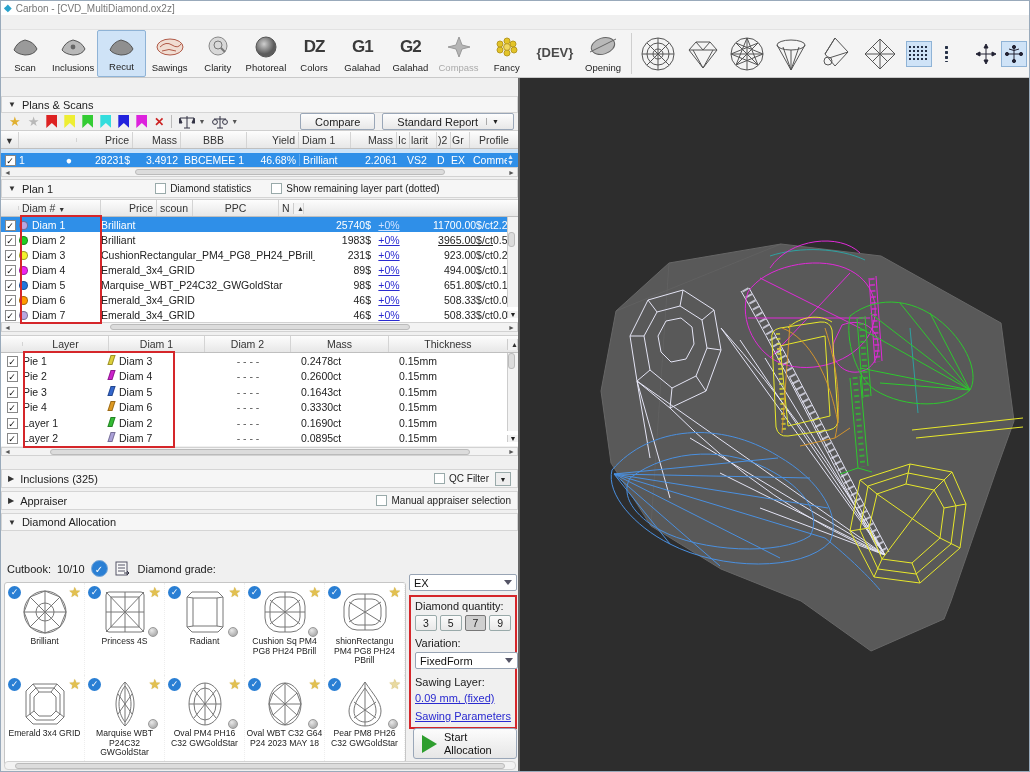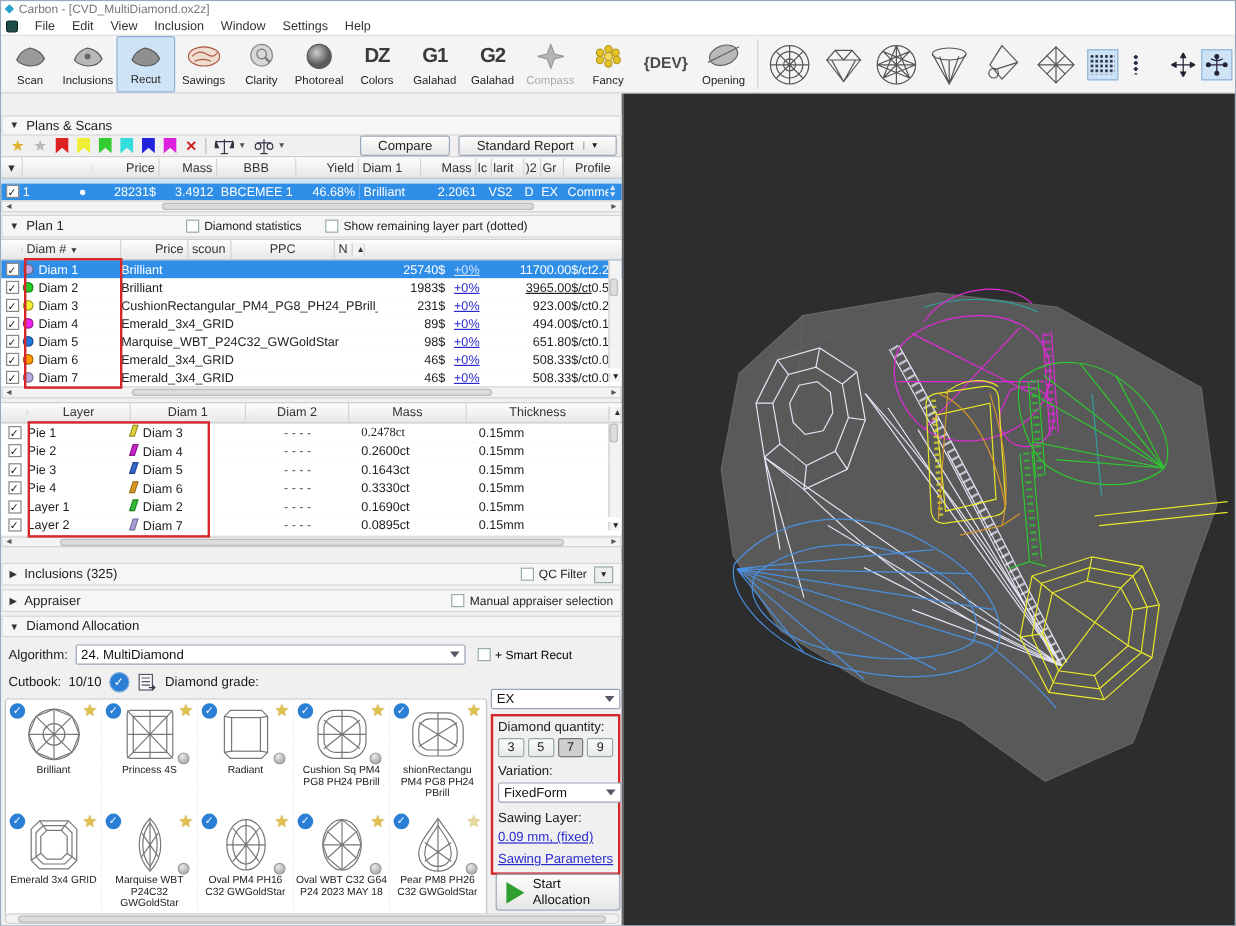--- a/index.html
+++ b/index.html
@@ -77,30 +77,20 @@
 </head>
 <body>
 
 <div id="window">
 
   <div class="titlebar">
     <span class="appdiamond">◆</span>
     <span>Carbon - [CVD_MultiDiamond.ox2z]</span>
   </div>
 
-  <div class="menubar">
-    <span class="menu-appicon"></span>
-    <span>File</span>
-    <span>Edit</span>
-    <span>View</span>
-    <span>Inclusion</span>
-    <span>Window</span>
-    <span>Settings</span>
-    <span>Help</span>
-  </div>
 
   <div class="toolbar">
     <div class="tbtn">
       <span class="ticon">
           <svg width="30" height="22">
             <path d="M4 14 Q7 6 15 4 Q24 6 27 13 Q24 19 15 19 Q7 18 4 14Z" fill="#9a9a9a" stroke="#555"></path>
           </svg>
         </span>
       <span>Scan</span>
     </div>
@@ -472,21 +462,21 @@
       <span style="width:86px;text-align:center;">Diam 2</span>
       <span style="width:98px;text-align:center;">Mass</span>
       <span style="flex:1;text-align:center;border-right:none;">Thickness</span>
       <span style="width:11px;font-size:7px;text-align:center;background:#f3f3f3;border-left:1px solid #ccc;">▲</span>
     </div>
     <div class="row" style="top:275px;height:15.5px;">
       <span style="width:22px;text-align:center;"><span class="cb">✓</span></span>
       <span style="width:86px;">Pie 1</span>
       <span style="width:96px;"><i class="pen" style="background:#ddcf3a;"></i><span>Diam 3</span></span>
       <span style="width:86px;text-align:center;color:#555;">- - - -</span>
-      <span style="width:98px;padding-left:10px;font-family:Liberation Serif, serif;">0.2478ct</span>
+      <span style="width:98px;padding-left:10px;">0.2478ct</span>
       <span style="flex:1;padding-left:10px;">0.15mm</span>
       <span style="width:11px;background:#f3f3f3;border-left:1px solid #ccc;align-self:stretch;">
           <span class="vthumb" style="display:block;height:100%;"></span>
         </span>
     </div>
     <div class="row" style="top:290.5px;height:15.5px;">
       <span style="width:22px;text-align:center;"><span class="cb">✓</span></span>
       <span style="width:86px;">Pie 2</span>
       <span style="width:96px;"><i class="pen" style="background:#cc22cc;"></i><span>Diam 4</span></span>
       <span style="width:86px;text-align:center;color:#555;">- - - -</span>
@@ -546,28 +536,20 @@
     <div class="secbar" style="top:413px;height:19px;background:#f6f6f6;border-color:#d5d5d5;">
       <span class="tri">▶</span>
       <span>Appraiser</span>
       <span style="margin-left:auto;" class="chk"><span class="cbox"></span><span>Manual appraiser selection</span></span>
     </div>
     <div class="secbar" style="top:435px;height:18px;background:#f6f6f6;border-color:#d5d5d5;">
       <span class="tri">▼</span>
       <span>Diamond Allocation</span>
     </div>
 
-    <div style="position:absolute;top:459px;left:6px;width:507px;display:flex;align-items:center;gap:6px;">
-      <span class="lbl">Algorithm:</span>
-      <span class="dd" style="width:325px;">
-          <span>24. MultiDiamond</span>
-          <span class="arr"></span>
-        </span>
-      <span class="chk" style="margin-left:4px;"><span class="cbox"></span><span>+ Smart Recut</span></span>
-    </div>
 
     <div style="position:absolute;top:482px;left:6px;width:507px;display:flex;align-items:center;gap:6px;">
       <span class="lbl">Cutbook:</span>
       <span class="lbl">10/10</span>
       <span style="width:17px;height:17px;border-radius:50%;background:#2a7fd4;color:#fff;font-size:10px;line-height:17px;text-align:center;border:1px solid #7aa8d8;">✓</span>
       <svg width="16" height="16">
           <g stroke="#556" fill="none">
             <rect x="2" y="1" width="11" height="13" fill="#f8f8f8"></rect>
             <line x1="4" y1="4" x2="11" y2="4"></line>
             <line x1="4" y1="7" x2="11" y2="7"></line>

